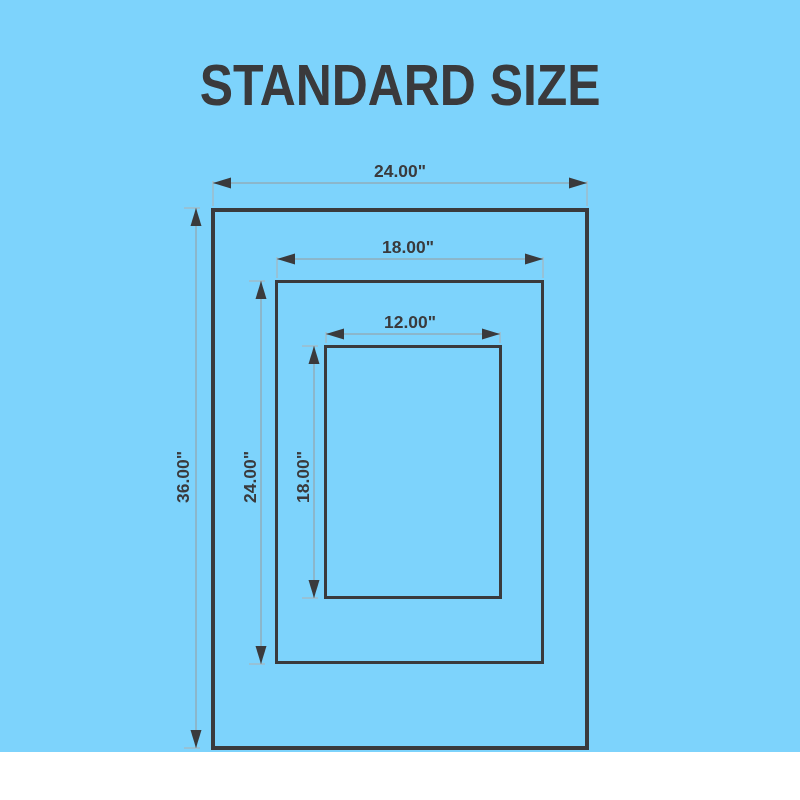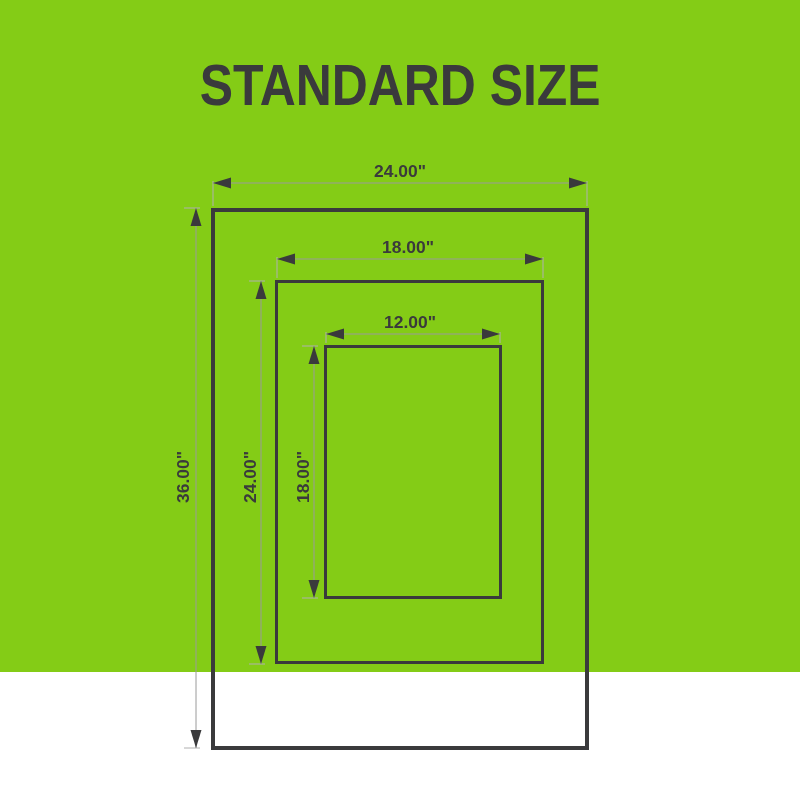--- a/index.html
+++ b/index.html
@@ -7,22 +7,22 @@
     padding: 0;
     width: 800px;
     height: 800px;
     background: #ffffff;
     overflow: hidden;
     font-family: "Liberation Sans", "DejaVu Sans", sans-serif;
   }
   .stage {
     position: relative;
     width: 800px;
-    height: 672px;
-    background: #84cc16;
+    height: 752px;
+    background: #7dd3fc;
   }
   .title-wrap {
     position: absolute;
     top: 56px;
     left: 0;
     width: 800px;
     text-align: center;
   }
   .title {
     display: inline-block;

